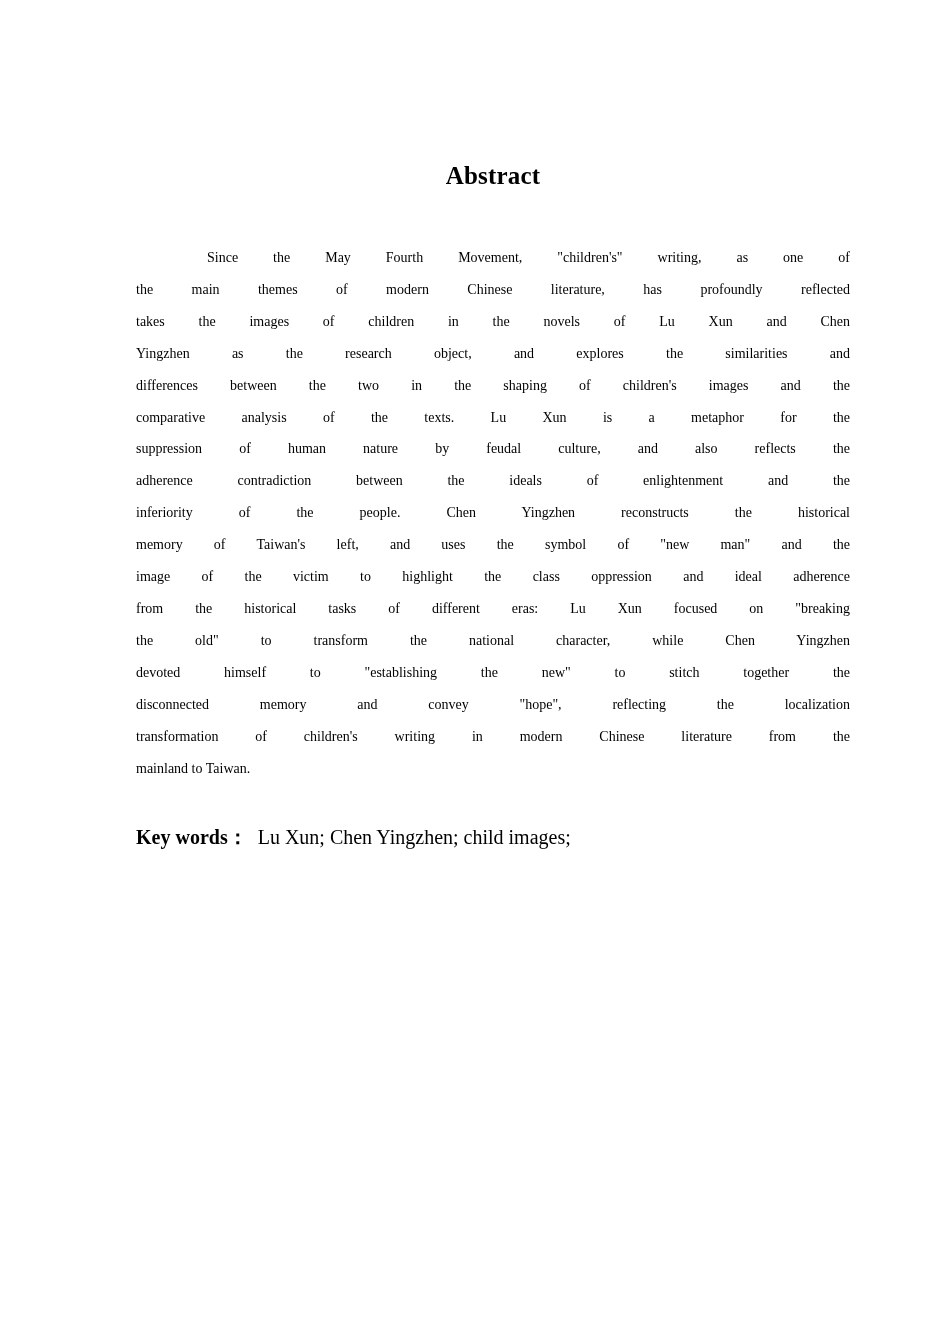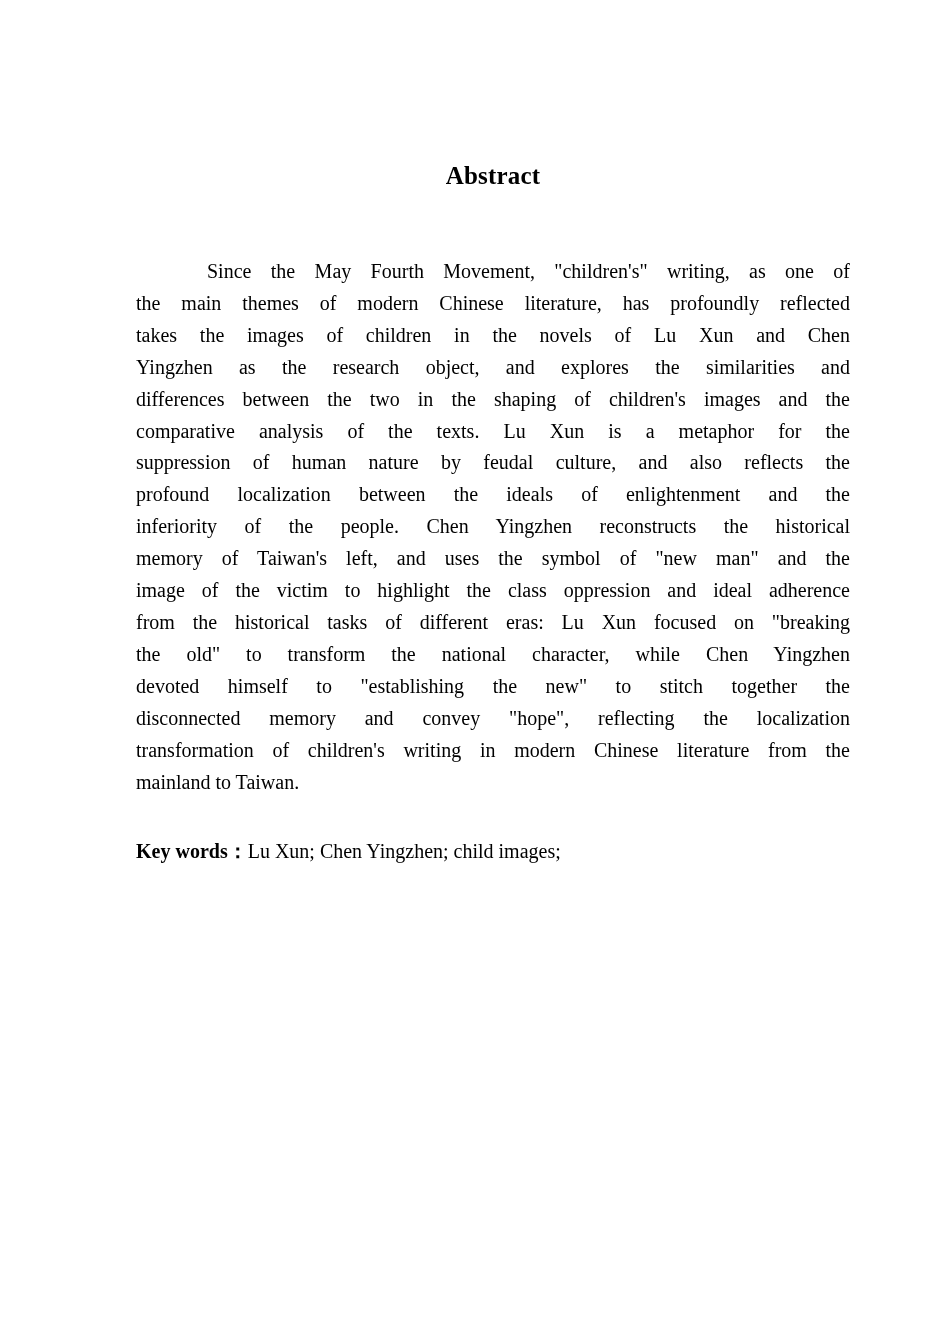--- a/index.html
+++ b/index.html
@@ -24,61 +24,62 @@
   }
   .title {
     margin: 159px 0 0 0;
     text-align: center;
     font-weight: bold;
     font-size: 25px;
     line-height: 33px;
     letter-spacing: 0.2px;
   }
   .abstract {
-    margin-top: 64px;
-    font-size: 20px;
+    margin-top: 50px;
+    font-size: 14px;
   }
   .pline {
     line-height: 31.9px;
     text-align: justify;
     text-align-last: justify;
     white-space: normal;
   }
   .pline.first {
     text-indent: 71px;
   }
   .pline.last {
     text-align-last: left;
   }
   .keywords {
     margin-top: 38px;
     font-size: 20px;
     line-height: 31.9px;
   }
   .keywords .label {
     font-weight: bold;
+    margin-right: 10px;
   }
 </style>
 </head>
 <body>
 
 <div class="page">
   <div class="content">
 
     <div class="title">Abstract</div>
 
     <div class="abstract">
       <div class="pline first">Since the May Fourth Movement, "children's" writing, as one of</div>
       <div class="pline">the main themes of modern Chinese literature, has profoundly reflected</div>
       <div class="pline">takes the images of children in the novels of Lu Xun and Chen</div>
       <div class="pline">Yingzhen as the research object, and explores the similarities and</div>
       <div class="pline">differences between the two in the shaping of children's images and the</div>
       <div class="pline">comparative analysis of the texts. Lu Xun is a metaphor for the</div>
       <div class="pline">suppression of human nature by feudal culture, and also reflects the</div>
-      <div class="pline">profound localization between the ideals of enlightenment and the</div>
+      <div class="pline">adherence contradiction between the ideals of enlightenment and the</div>
       <div class="pline">inferiority of the people. Chen Yingzhen reconstructs the historical</div>
       <div class="pline">memory of Taiwan's left, and uses the symbol of "new man" and the</div>
       <div class="pline">image of the victim to highlight the class oppression and ideal adherence</div>
       <div class="pline">from the historical tasks of different eras: Lu Xun focused on "breaking</div>
       <div class="pline">the old" to transform the national character, while Chen Yingzhen</div>
       <div class="pline">devoted himself to "establishing the new" to stitch together the</div>
       <div class="pline">disconnected memory and convey "hope", reflecting the localization</div>
       <div class="pline">transformation of children's writing in modern Chinese literature from the</div>
       <div class="pline last">mainland to Taiwan.</div>
     </div>

